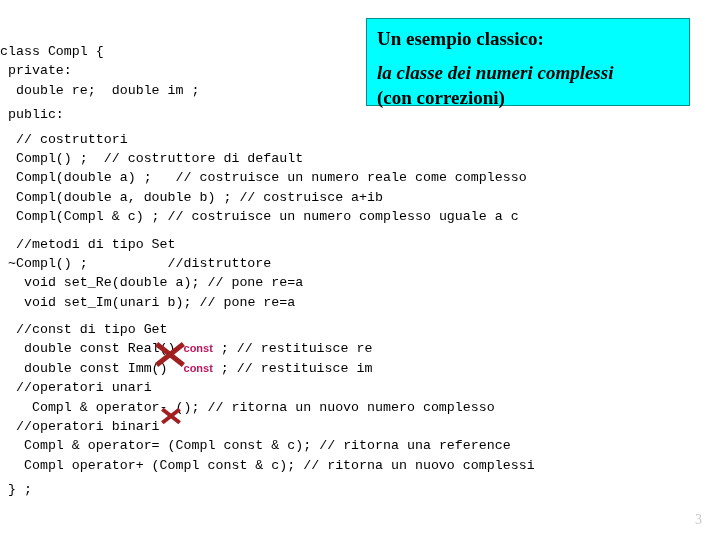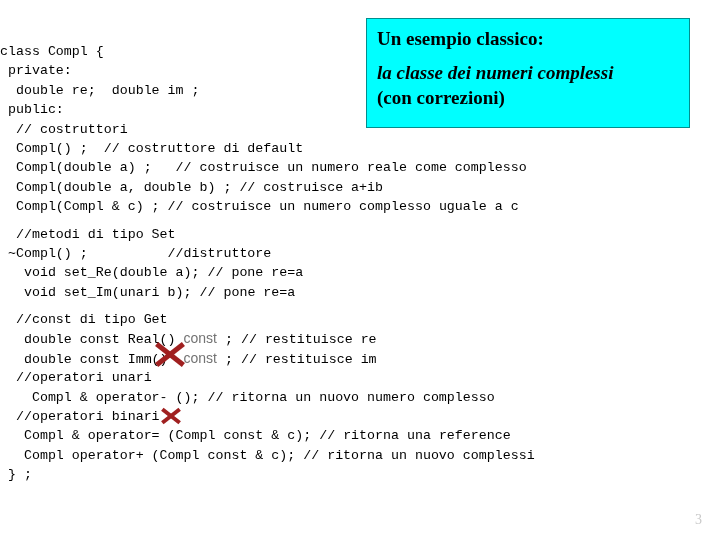--- a/index.html
+++ b/index.html
@@ -19,21 +19,21 @@
     height: 540px;
     background: #ffffff;
   }
 
   
   #title-box {
     position: absolute;
     left: 366px;
     top: 18px;
     width: 324px;
-    height: 110px;
+    height: 88px;
     background: #00ffff;
     border: 1px solid #008f8f;
     box-sizing: border-box;
     padding: 7px 10px 0 10px;
   }
   .title-line {
     font-family: "Liberation Serif", serif;
     font-weight: bold;
     color: #000000;
     font-size: 19px;
@@ -57,28 +57,29 @@
     font-size: 13.3px;
     line-height: 19.4px;
     color: #000000;
     white-space: pre;
     height: 19.4px;
   }
   .code-line.spaced {
     margin-top: 8px;
   }
   .code-line.spaced-sm {
+    margin-top: 5px;
   }
   .cmt {
   }
   .red-const {
-    color: #737373;
+    color: #be185d;
     font-family: "Liberation Sans", sans-serif;
-    font-weight: normal;
-    font-size: 14px;
+    font-weight: bold;
+    font-size: 11px;
     font-style: normal;
   }
 
   
   .xmark {
     position: absolute;
     pointer-events: none;
   }
   .xmark span {
     position: absolute;

